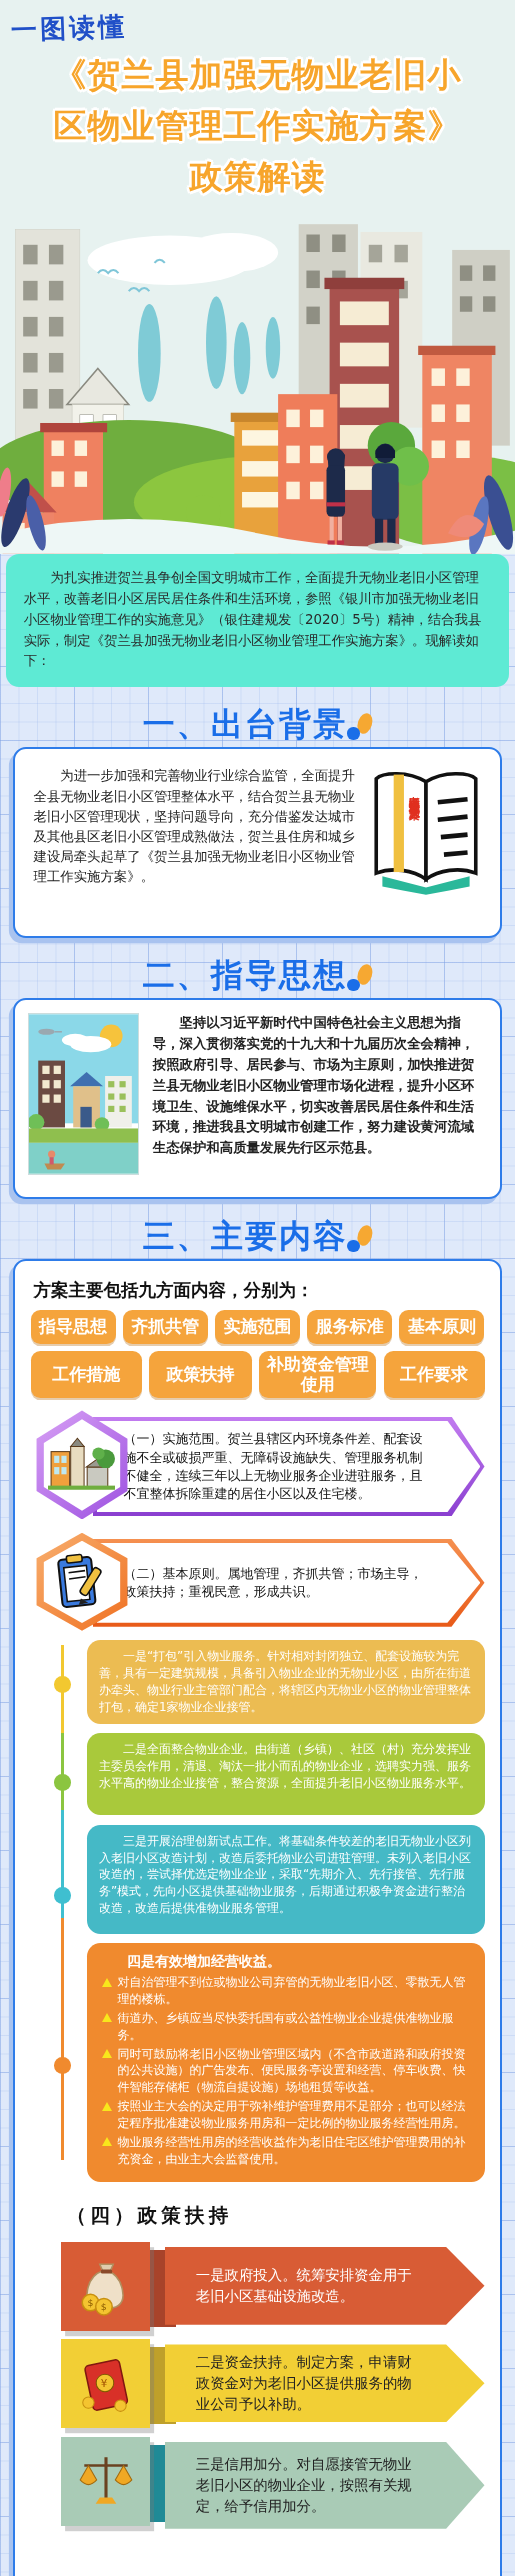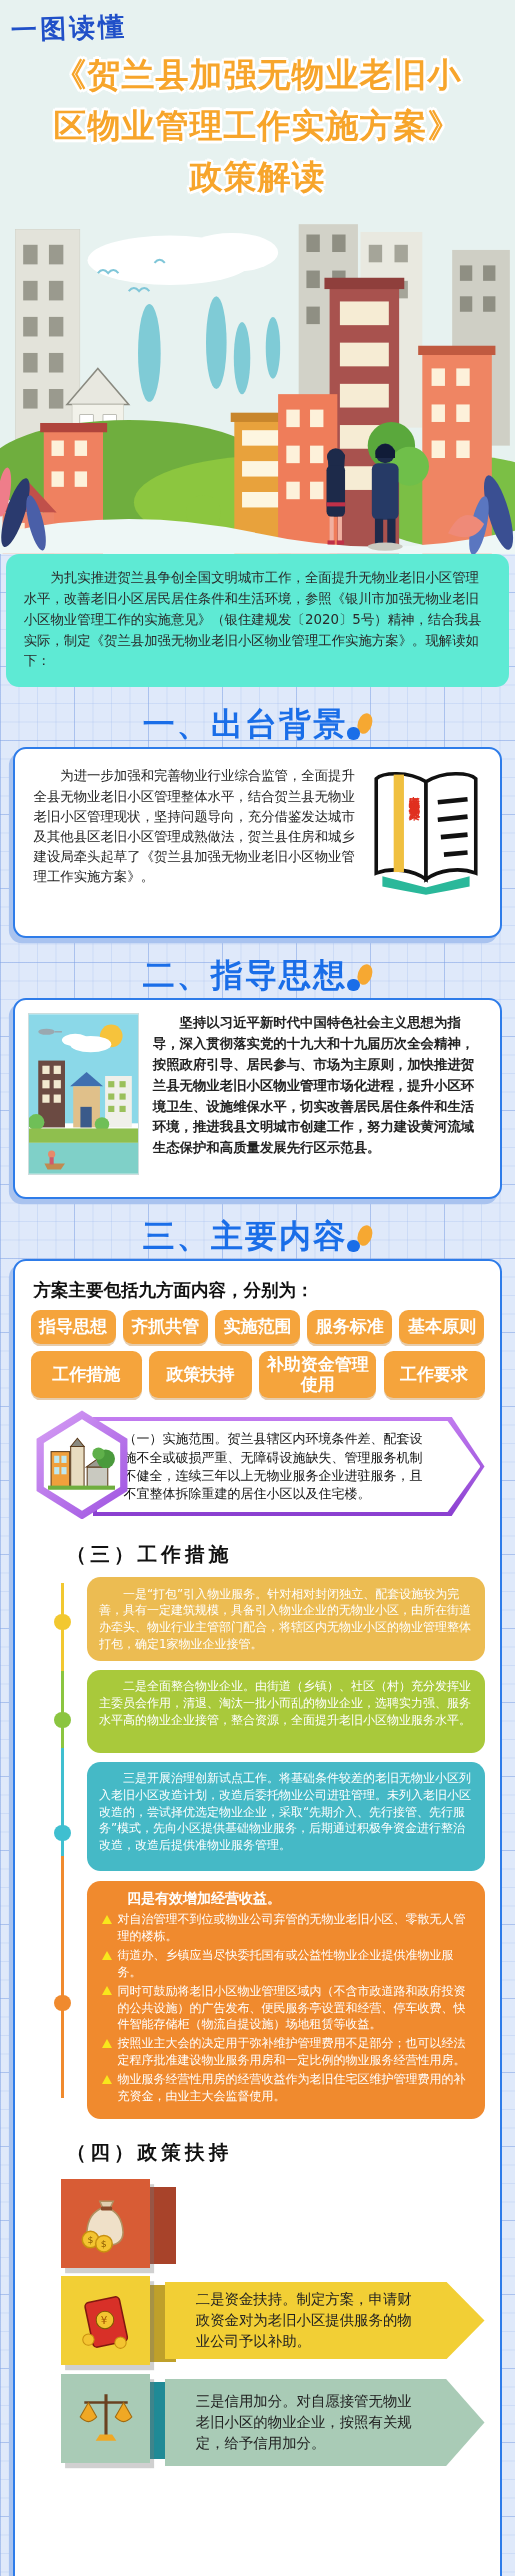--- a/index.html
+++ b/index.html
@@ -357,22 +357,44 @@
         <path d="M74 60 l22 -16 l22 16 z" fill="#9a9a90" stroke="#5a3a1a" stroke-width="2"></path>
         <circle cx="112" cy="44" r="18" fill="#4a9a3c"></circle>
             <circle cx="98" cy="34" r="12" fill="#5fb04a"></circle>
         <rect x="0" y="96" width="130" height="8" fill="#6fae3e"></rect>
       </svg>
     </div>
       </div>
     <div class="text">（一）实施范围。贺兰县辖区内环境条件差、配套设施不全或破损严重、无障碍设施缺失、管理服务机制不健全，连续三年以上无物业服务企业进驻服务，且不宜整体拆除重建的居住小区以及住宅楼。</div>
   </div>
 
-
-  <div class="subhead">（三）工作措施</div>
+  <div class="hexbanner orangeb" style="height:98px">
+    <div class="ribbon">
+        <div class="bg"></div>
+        <div class="fg"></div>
+      </div>
+    <div class="badge" style="height:98px">
+        <div class="inner">
+      <svg width="62" height="62" viewBox="0 0 120 120">
+        <rect x="18" y="14" width="64" height="92" rx="8" fill="#3a7ade" stroke="#111" stroke-width="4" transform="rotate(-6 50 60)"></rect>
+        <rect x="30" y="8" width="30" height="14" rx="4" fill="#f0c040" stroke="#111" stroke-width="3" transform="rotate(-6 45 15)"></rect>
+        <rect x="28" y="30" width="44" height="66" fill="#fff" stroke="#111" stroke-width="3" transform="rotate(-6 50 63)"></rect>
+        <g stroke="#111" stroke-width="3">
+              <line x1="34" y1="42" x2="66" y2="38"></line>
+              <line x1="35" y1="54" x2="67" y2="50"></line>
+            </g>
+        <path d="M60 70 q14 -8 20 4 q-10 10 -20 -4" fill="#222"></path>
+        <rect x="68" y="30" width="16" height="58" rx="6" fill="#f0c040" stroke="#111" stroke-width="3" transform="rotate(32 76 60)"></rect>
+        <path d="M58 92 l14 8 l-18 4 z" fill="#222"></path>
+      </svg>
+    </div>
+      </div>
+    <div class="text">（二）基本原则。属地管理，齐抓共管；市场主导，政策扶持；重视民意，形成共识。</div>
+  </div>
+
   <div class="measures">
     <div class="timeline">
       <div class="seg" style="top:0;height:88px;background:#f2c830"></div>
       <div class="dot" style="top:31px;background:#f2c830"></div>
       <div class="seg" style="top:88px;height:77px;background:#8bc540"></div>
       <div class="dot" style="top:129px;background:#8bc540"></div>
       <div class="seg" style="top:165px;height:108px;background:#3fbfd0"></div>
       <div class="dot" style="top:242px;background:#3fbfd0"></div>
       <div class="seg" style="top:273px;height:242px;background:#f08a2e"></div>
       <div class="dot" style="top:412px;background:#f08a2e"></div>
@@ -404,20 +426,21 @@
         <path d="M55 30 q-30 10 -32 48 q0 26 35 26 q35 0 35 -26 q-2 -38 -32 -48 z" fill="#efe0c8" stroke="#b09060" stroke-width="3"></path>
         <path d="M48 18 l26 0 l-6 14 l-14 0 z" fill="#e0cdae" stroke="#b09060" stroke-width="3"></path>
         <rect x="50" y="28" width="22" height="8" rx="3" fill="#8a4a2a"></rect>
         <circle cx="30" cy="92" r="16" fill="#f4c430" stroke="#c89010" stroke-width="3"></circle>
         <circle cx="56" cy="100" r="16" fill="#f4c430" stroke="#c89010" stroke-width="3"></circle>
         <text x="24" y="99" font-size="18" fill="#8a5a00">$</text>
           <text x="50" y="107" font-size="18" fill="#8a5a00">$</text>
       </svg>
     </div>
     <div class="tab"></div>
+    <div class="arr">一是政府投入。统筹安排资金用于老旧小区基础设施改造。</div>
   </div>
 
   <div class="arrowrow a2">
     <div class="tile">
       <svg width="62" height="62" viewBox="0 0 120 120">
         <rect x="26" y="18" width="68" height="88" rx="8" fill="#d83028" stroke="#801810" stroke-width="3" transform="rotate(-12 60 60)"></rect>
         <circle cx="58" cy="58" r="17" fill="#f4c430" stroke="#805a00" stroke-width="2"></circle>
         <text x="50" y="66" font-size="20" fill="#a05000">¥</text>
         <circle cx="26" cy="96" r="11" fill="#f4c430" stroke="#c89010" stroke-width="2"></circle>
         <circle cx="88" cy="102" r="11" fill="#f4c430" stroke="#c89010" stroke-width="2"></circle>

